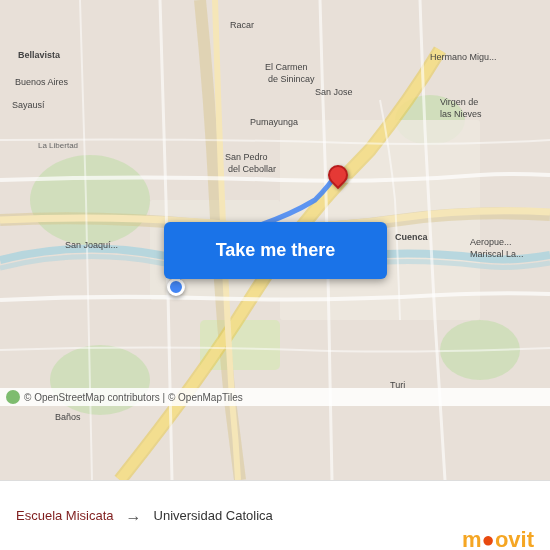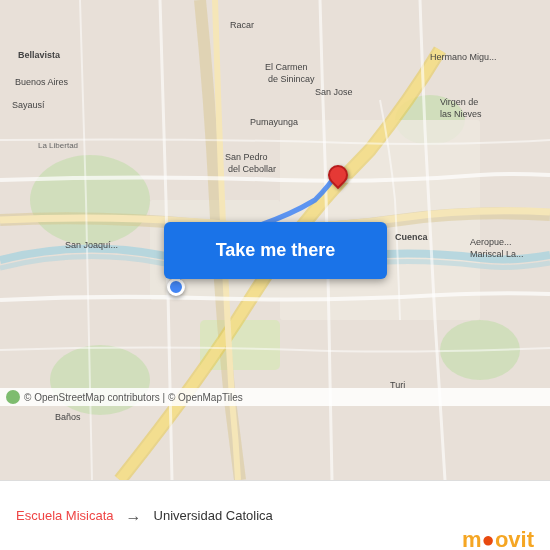--- a/index.html
+++ b/index.html
@@ -117,21 +117,21 @@
 
     #footer-content {
       display: flex;
       align-items: center;
       gap: 12px;
       flex: 1;
     }
 
     #origin-label {
       font-size: 13px;
-      color: #ef4444;
+      color: #7f1d1d;
       font-weight: 500;
     }
 
     #arrow-icon {
       font-size: 16px;
       color: #555;
     }
 
     #destination-label {
       font-size: 13px;

